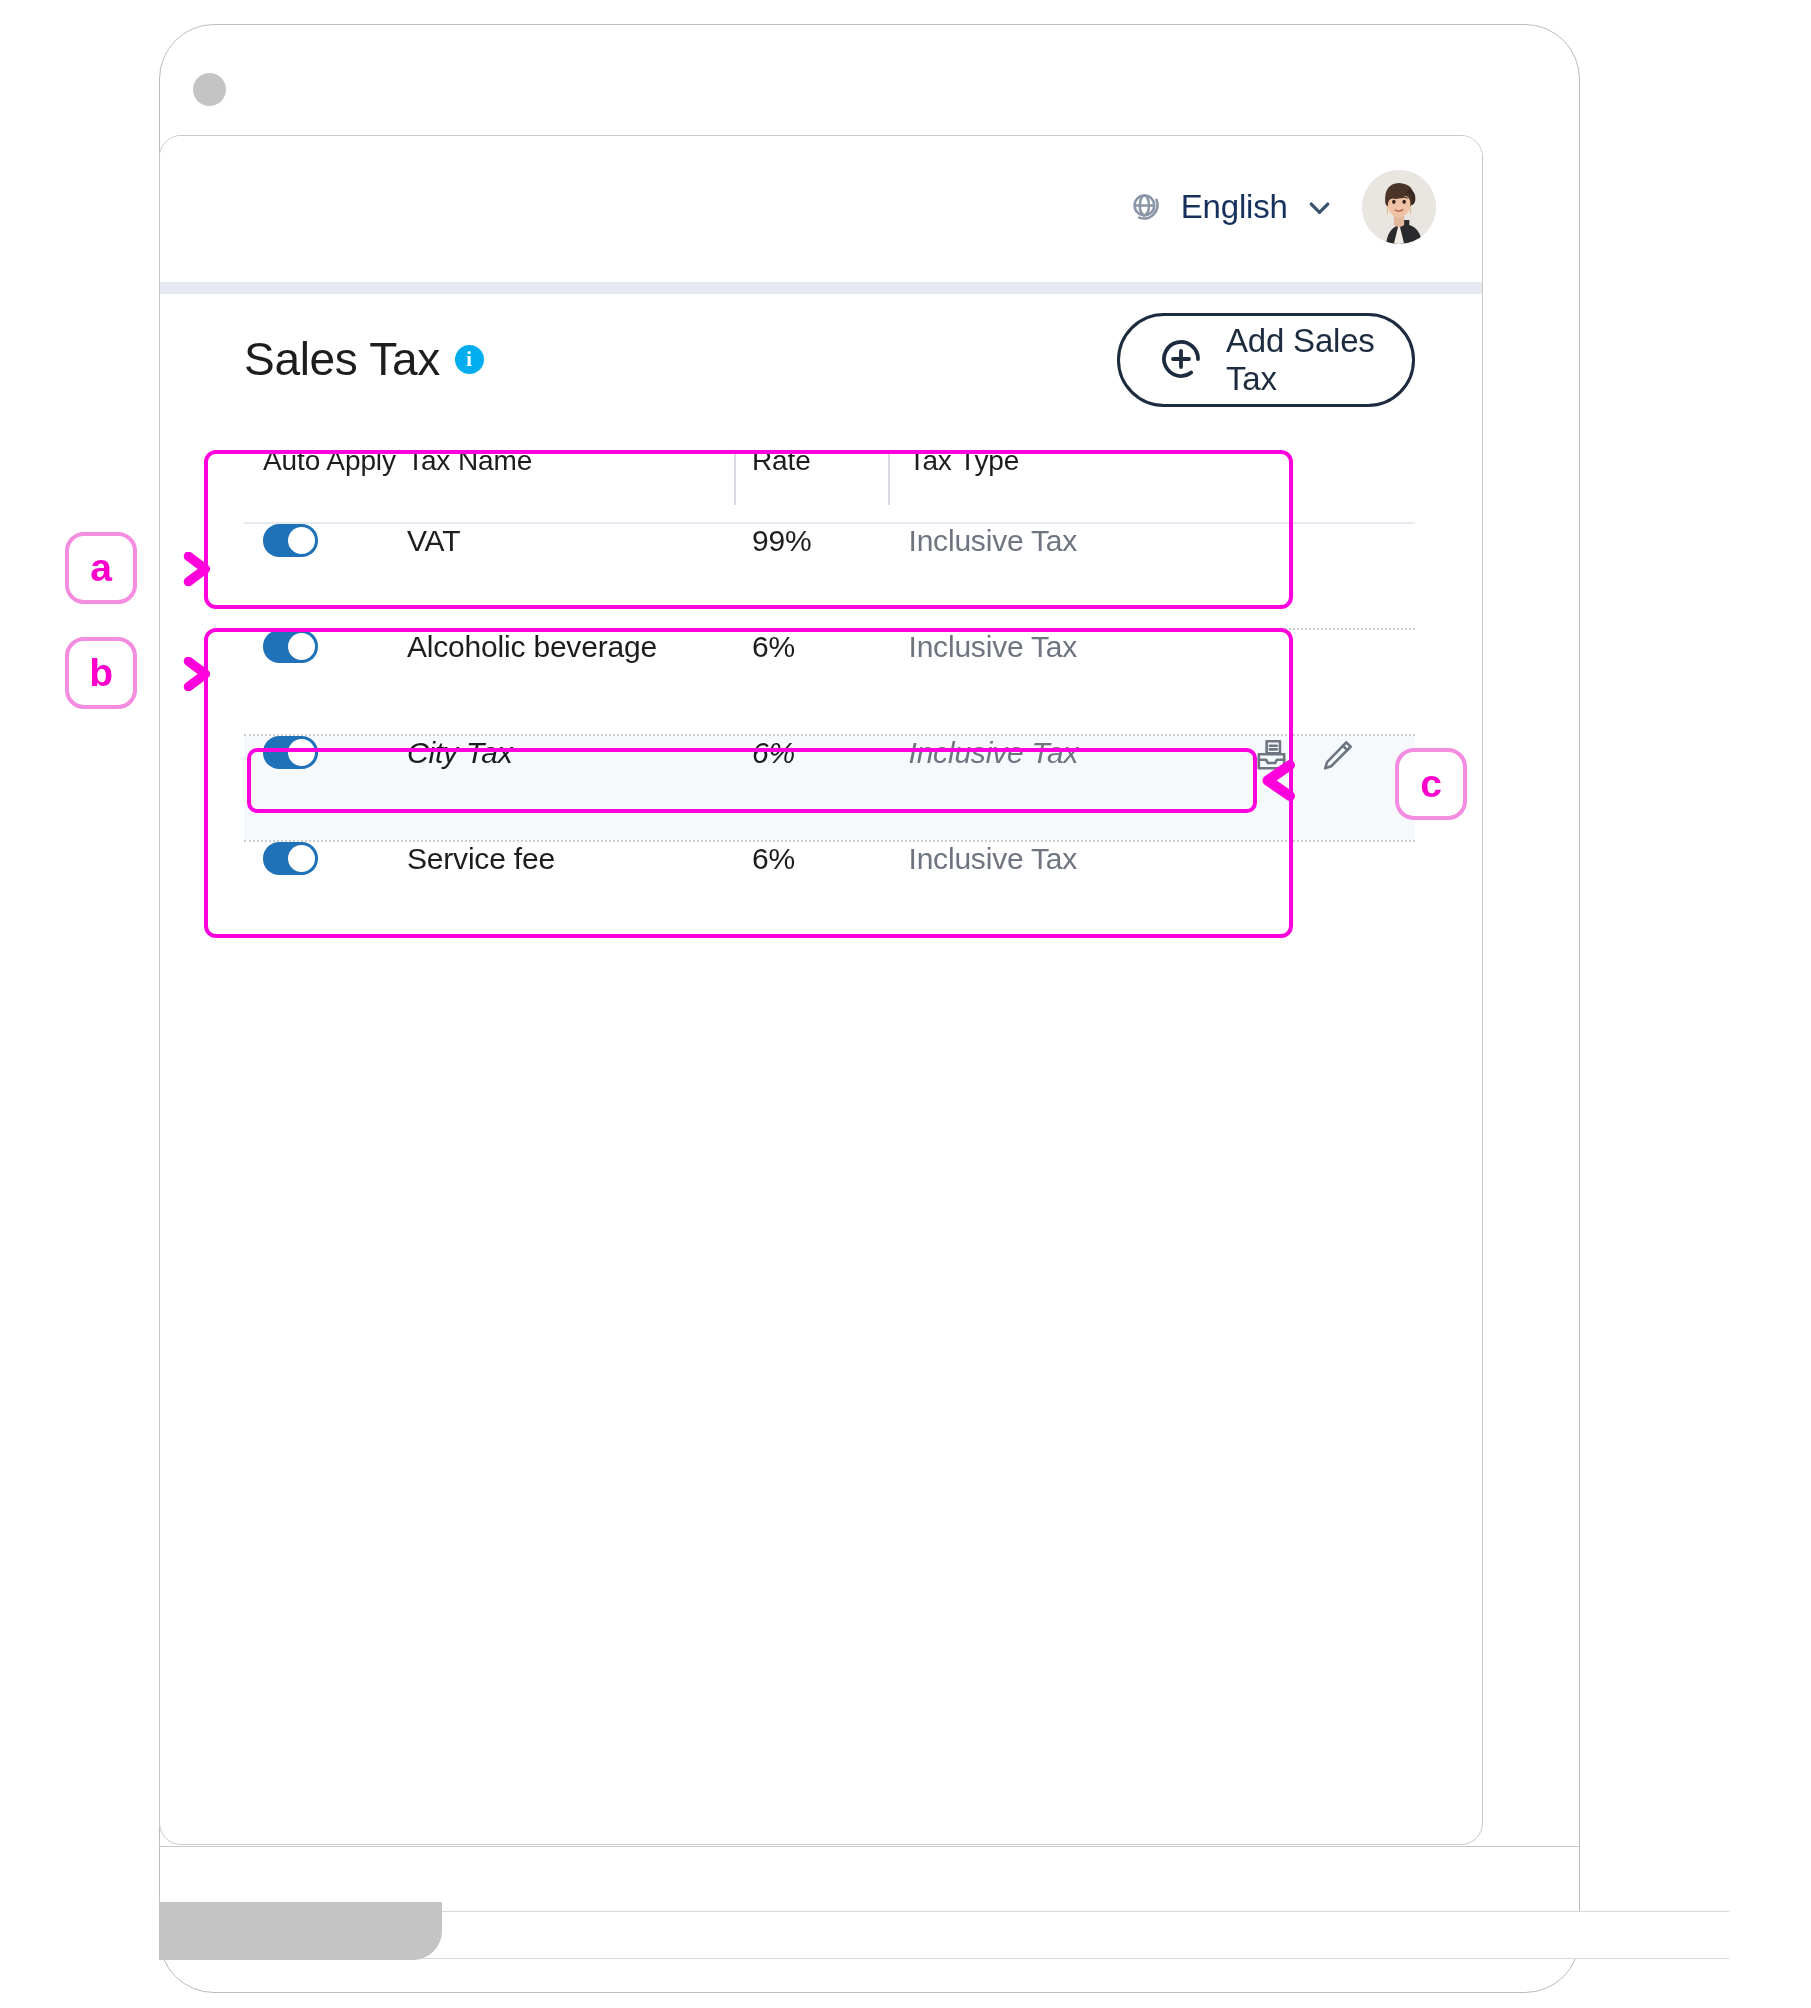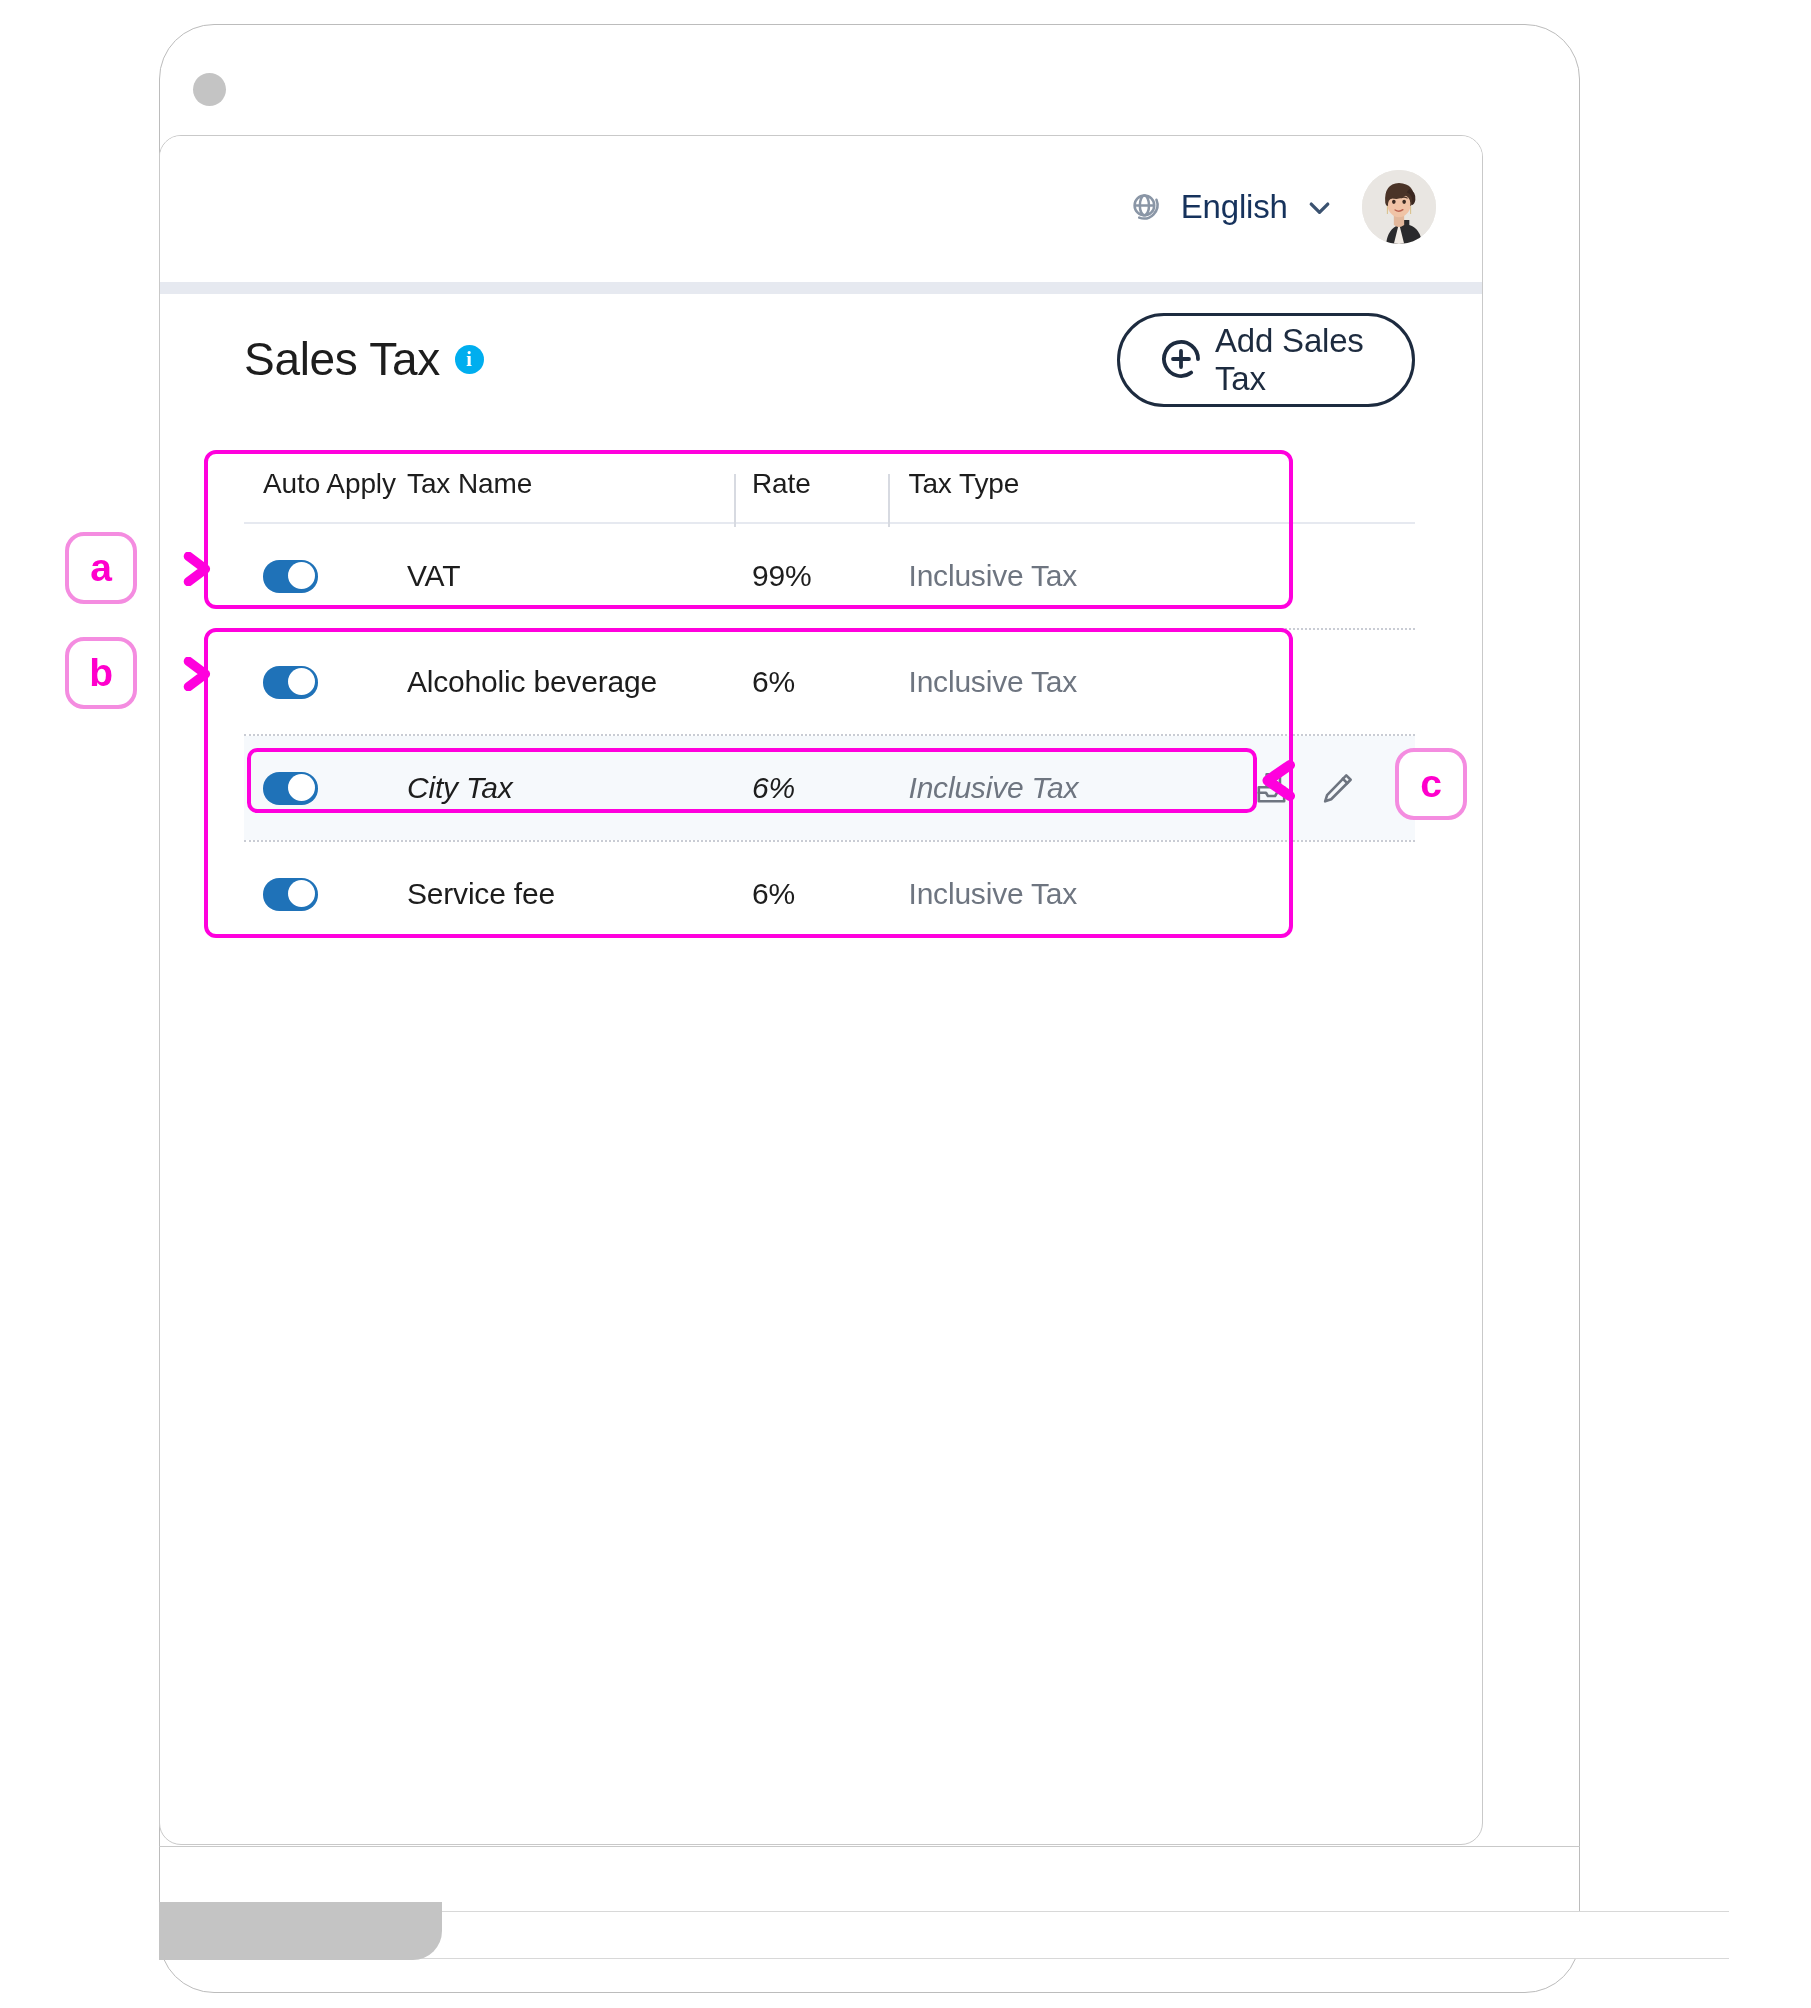--- a/index.html
+++ b/index.html
@@ -115,40 +115,40 @@
 
   #add-tax-button {
     position: absolute;
     left: 957px; top: 19px;
     width: 298px; height: 94px;
     border: 3.4px solid #1d2b3f;
     border-radius: 48px;
     background: #ffffff;
     display: flex;
     align-items: center;
-    gap: 10px;
+    gap: 21px;
     padding-left: 37px;
     cursor: pointer;
   }
   #add-tax-label {
     font-size: 33px;
     color: #1d2b3f;
     letter-spacing: -0.2px;
   }
 
   
   #tax-table {
     position: absolute;
     left: 84px; top: 151px;
     width: 1171px;
   }
   .t-row {
     position: relative;
     display: flex;
-    align-items: center;
+    align-items: flex-start;
     height: 104px;
   }
   #t-header {
     height: 79px;
     border-bottom: 2.6px solid #e6e9f0;
   }
   .c-auto  { width: 163px; flex: none; padding-left: 19px; }
   .c-name  { width: 327px; flex: none; }
   .c-rate  { width: 154px; flex: none; padding-left: 18px; }
   .c-type  { flex: 1; padding-left: 20.5px; }

